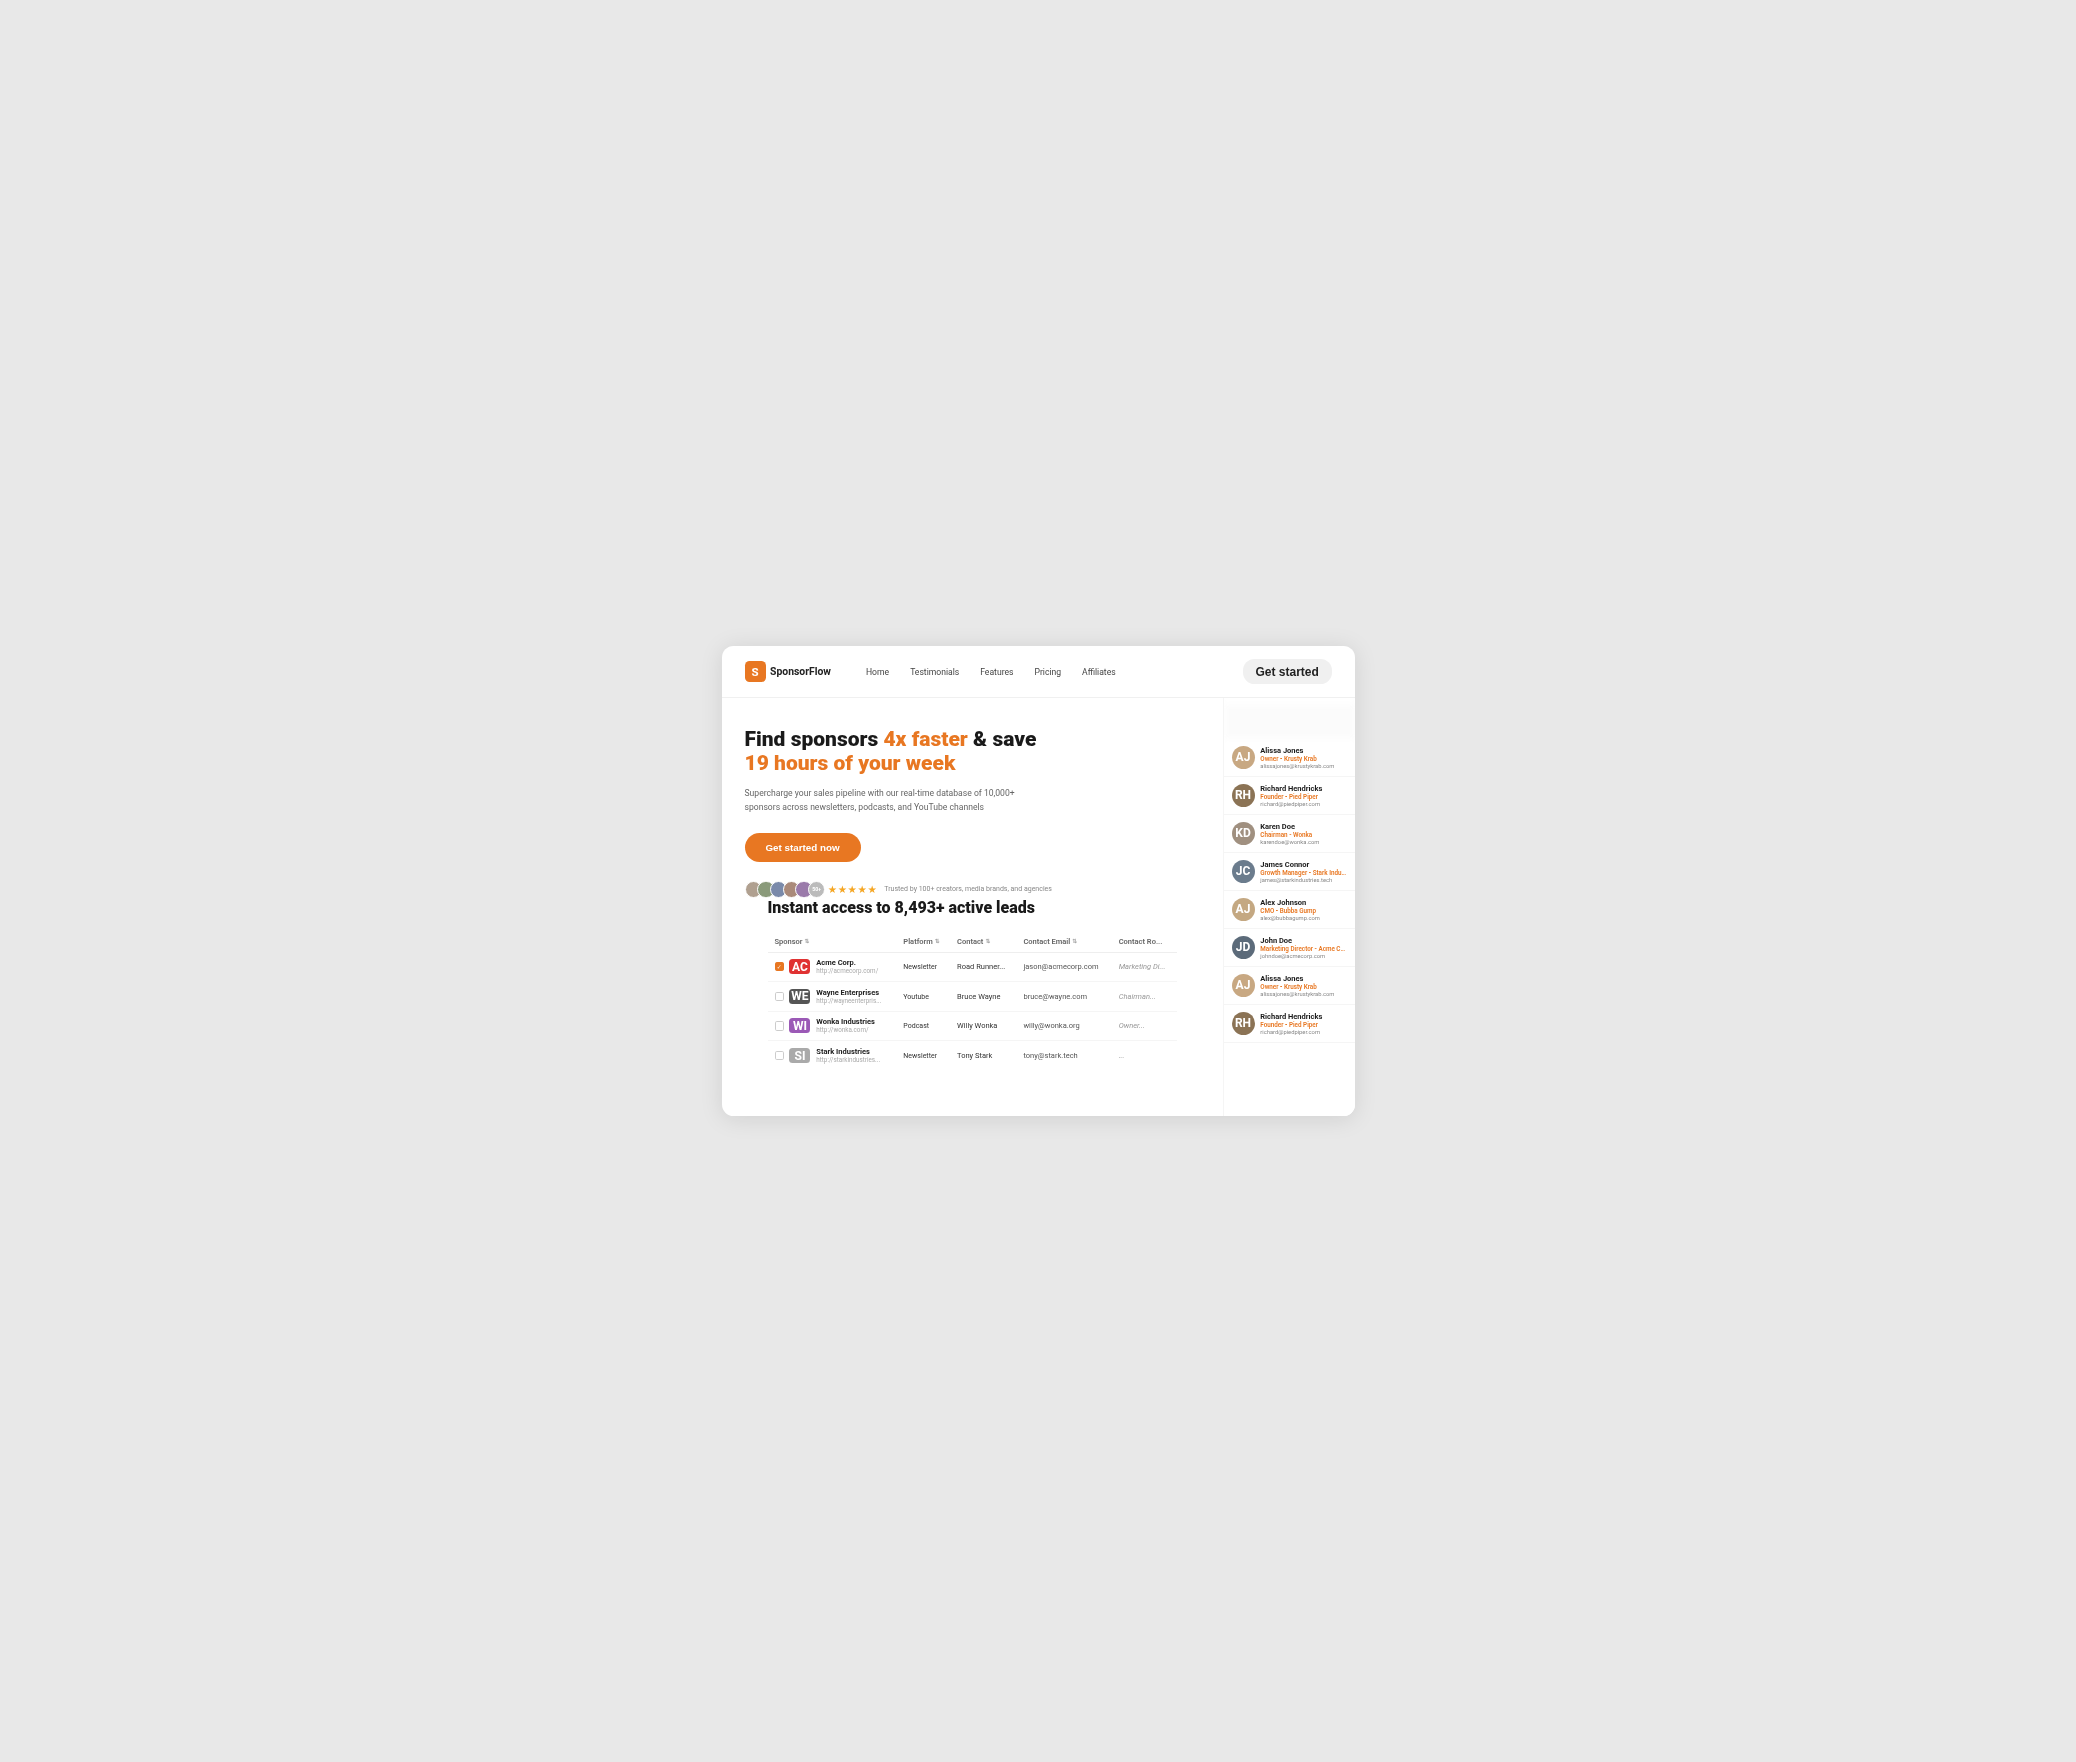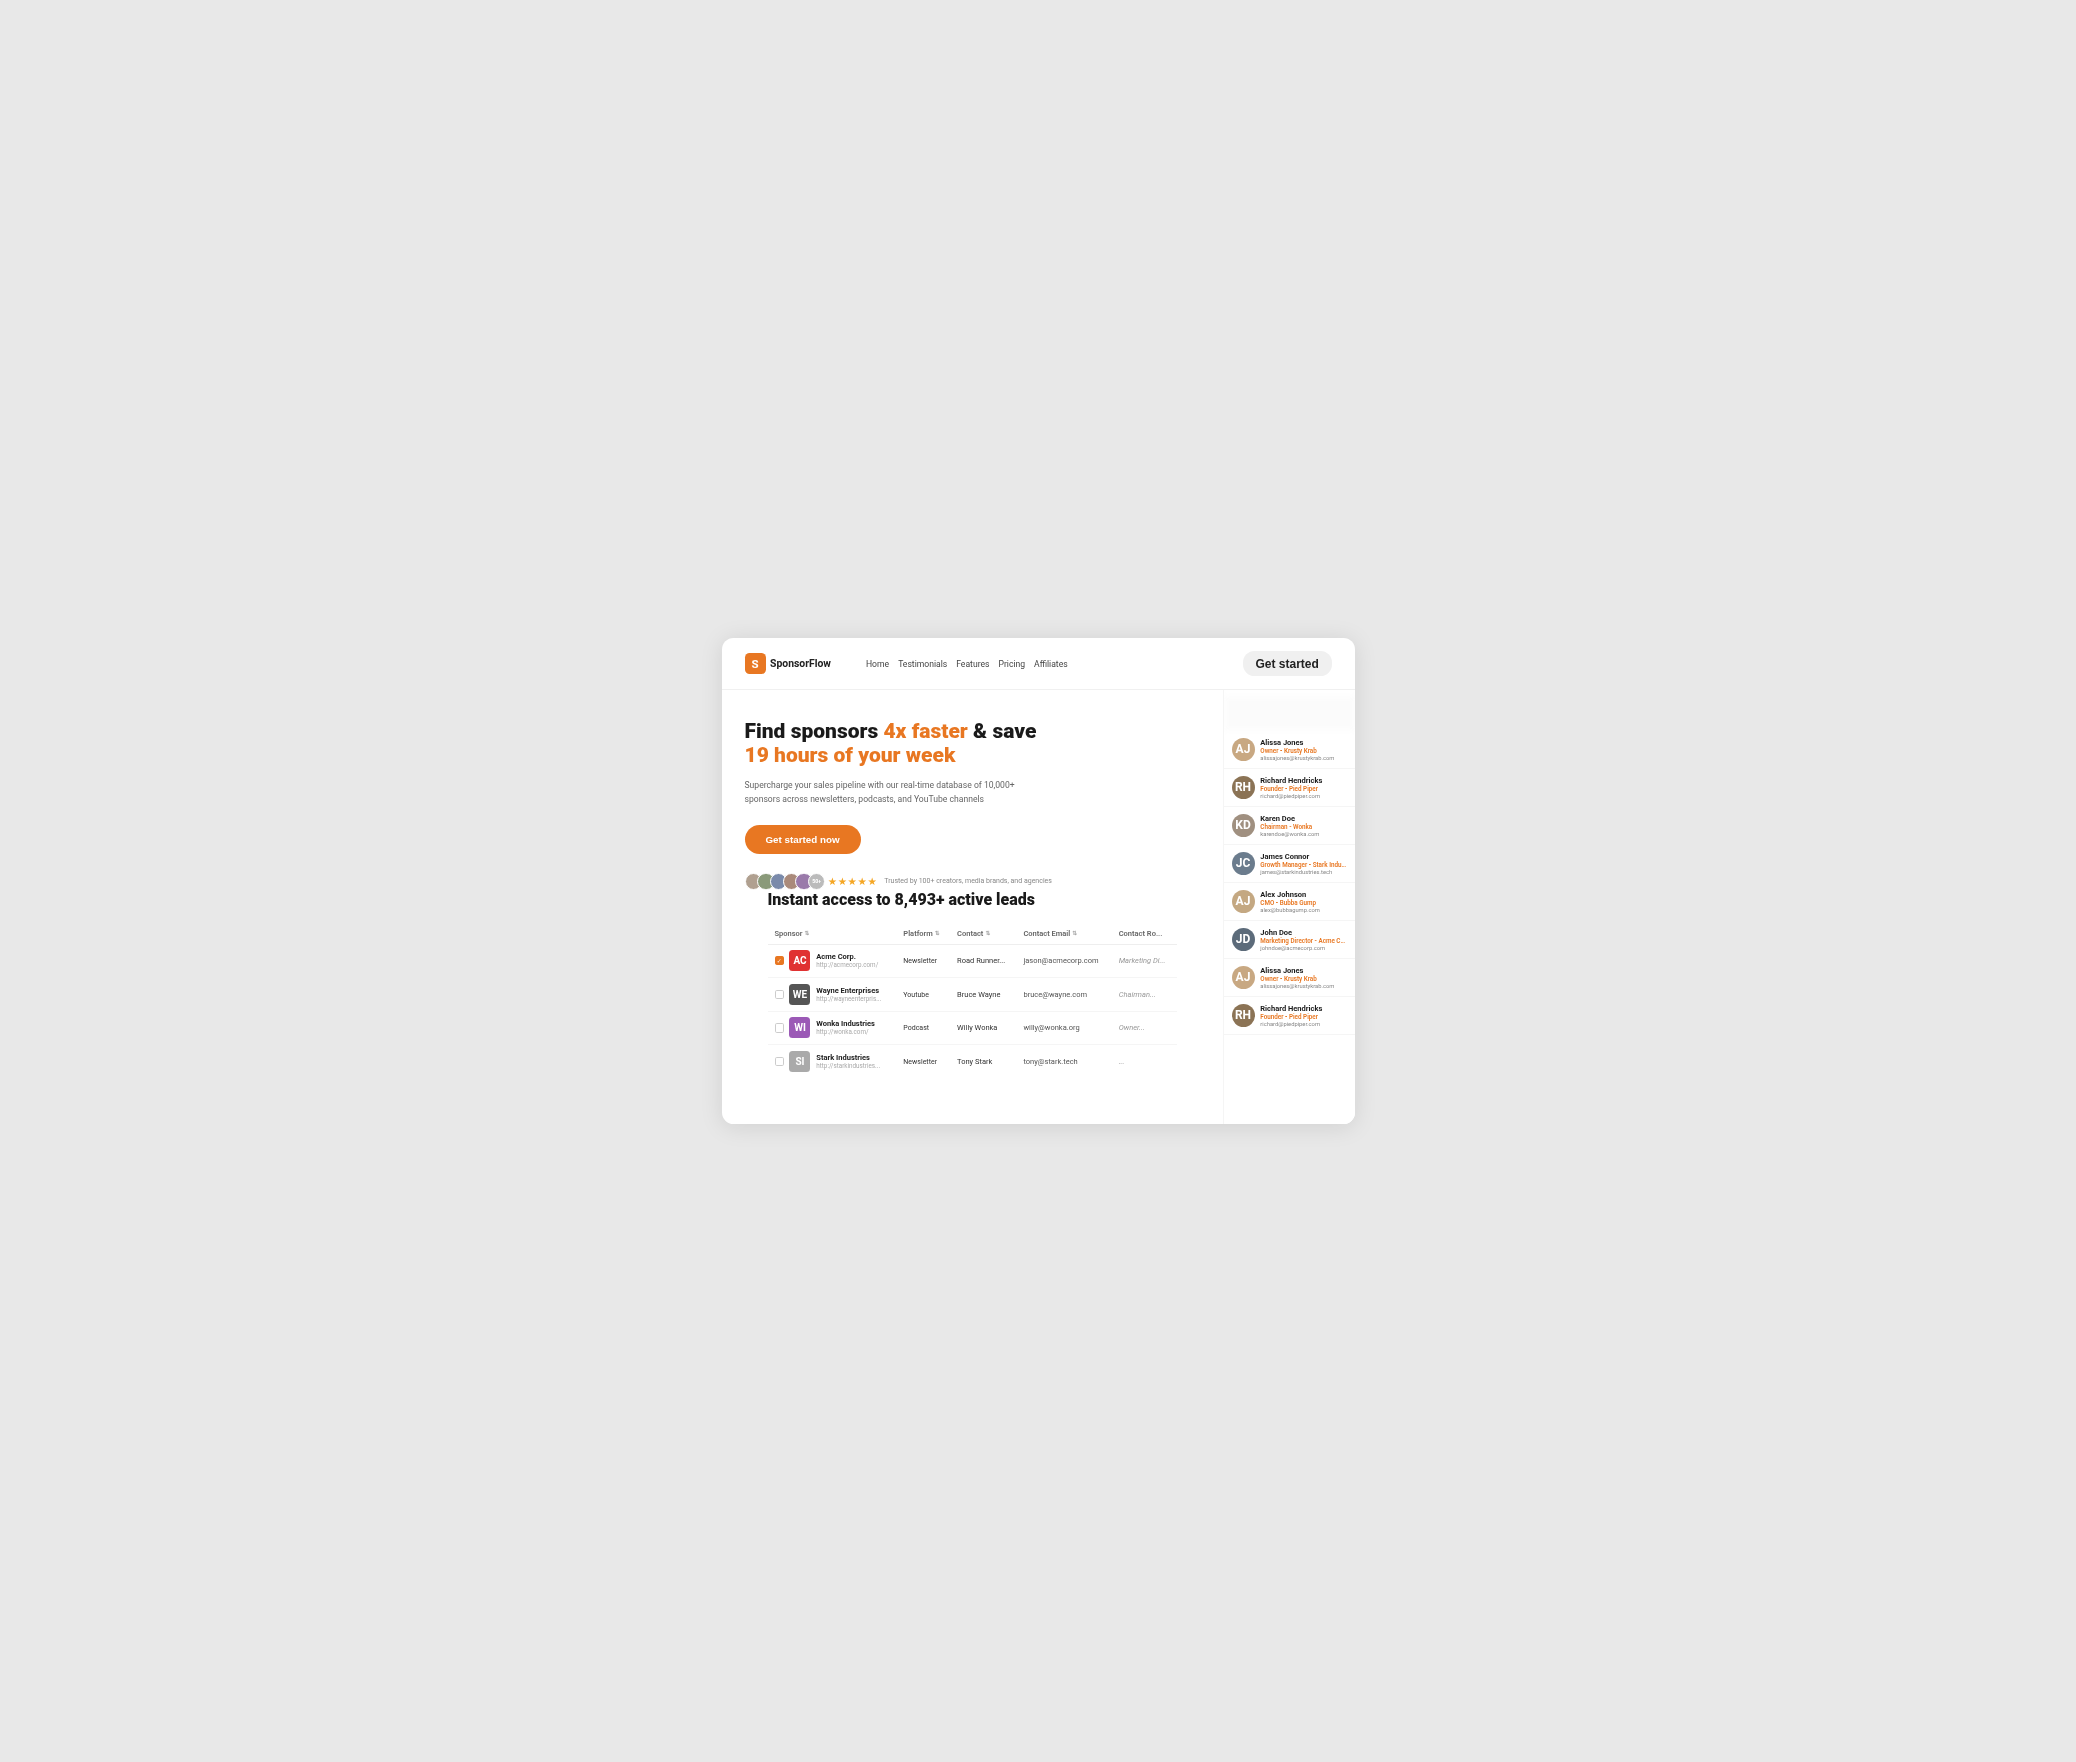--- a/index.html
+++ b/index.html
@@ -48,21 +48,21 @@
       font-size: 11.5px;
       font-weight: bold;
     }
     .logo-text {
       font-size: 10.4px;
       font-weight: 700;
       color: #222;
     }
     .nav-links {
       display: flex;
-      gap: 9px;
+      gap: 21px;
       flex: 1;
     }
     .nav-link {
       font-size: 8.6px;
       color: #444;
       text-decoration: none;
       cursor: pointer;
     }
     .get-started-btn {
       background: #f0f0f0;
@@ -198,26 +198,26 @@
       font-weight: 700;
       font-size: 7.5px;
       color: #222;
     }
     .sponsor-url {
       font-size: 6.3px;
       color: #aaa;
     }
     .sponsor-logo {
       width: 21px;
-      height: 21px;
+      height: 15px;
       border-radius: 3.5px;
       display: flex;
       align-items: center;
       justify-content: center;
-      font-size: 10px;
+      font-size: 12px;
       font-weight: bold;
       color: #fff;
       margin-right: 5.8px;
       flex-shrink: 0;
     }
     .sponsor-cell {
       display: flex;
       align-items: center;
     }
     .checkbox {

